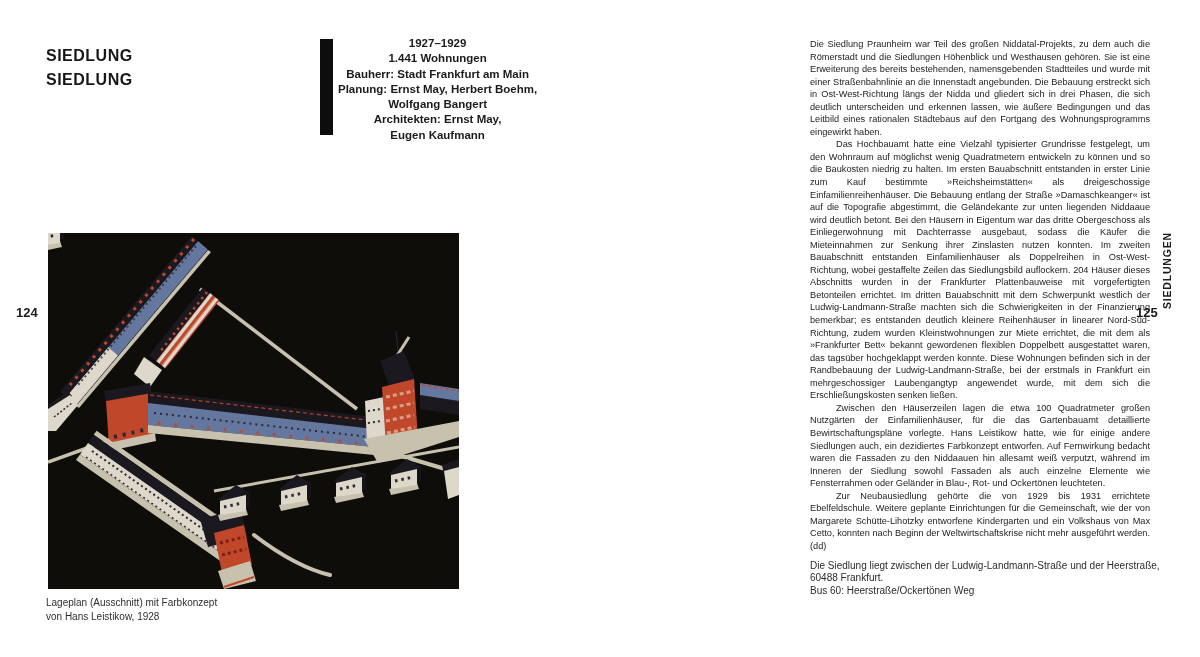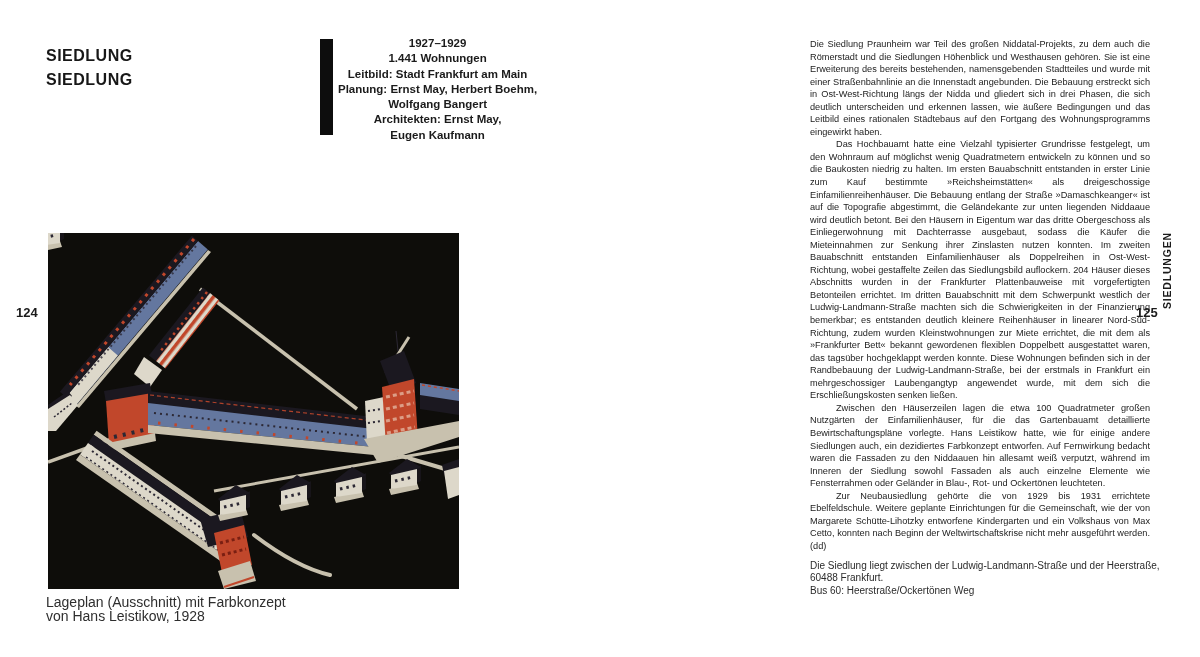--- a/index.html
+++ b/index.html
@@ -12,21 +12,21 @@
   
   .title{left:46px;top:44px;font-size:16px;line-height:24px;font-weight:700;
          letter-spacing:.5px;color:#171717;}
   .divider-bar{left:320px;top:39px;width:13px;height:96px;background:#0d0d0d;}
   .meta{left:338px;top:36px;font-size:11.5px;line-height:15.3px;font-weight:700;color:#1b1b1b;text-align:center;}
   .pagenum{font-size:13px;font-weight:700;color:#1b1b1b;text-align:right;}
   .pn-left{left:16px;top:305px;}
   .pn-right{left:1136px;top:305px;}
   .figure{left:48px;top:233px;width:411px;height:356px;}
   .figure svg{display:block;width:411px;height:356px;}
-  .caption{left:46px;top:596px;font-size:14px;line-height:13.5px;color:#2e2e2e;}
+  .caption{left:46px;top:596px;font-size:10px;line-height:13.5px;color:#2e2e2e;}
   
   .bodytext{left:810px;top:38px;width:340px;font-size:9.2px;line-height:12.55px;
             text-align:justify;color:#222;max-height:516px;overflow:hidden;}
   .bodytext p{margin:0;padding:0;}
   .bodytext p.indent{text-indent:26px;}
   .locinfo{left:810px;top:560px;width:360px;font-size:10px;line-height:12.3px;color:#2b2b2b;}
   .vlabel{left:1131px;top:267px;width:72px;height:12px;transform:rotate(-90deg);
           transform-origin:center;font-size:10.5px;font-weight:700;letter-spacing:.8px;
           text-align:center;color:#1b1b1b;white-space:nowrap;}
   
@@ -49,21 +49,21 @@
   <div class="abs title">
     <div>SIEDLUNG</div>
     <div>SIEDLUNG</div>
   </div>
 
   <div class="abs divider-bar"></div>
 
   <div class="abs meta">
     <div>1927–1929</div>
     <div>1.441 Wohnungen</div>
-    <div>Leitbild: Stadt Frankfurt am Main</div>
+    <div>Bauherr: Stadt Frankfurt am Main</div>
     <div>Planung: Ernst May, Herbert Boehm,</div>
     <div>Wolfgang Bangert</div>
     <div>Architekten: Ernst May,</div>
     <div>Eugen Kaufmann</div>
   </div>
 
   <div class="abs pagenum pn-left">124</div>
 
   <div class="abs figure">
     <svg viewBox="0 0 411 356" xmlns="http://www.w3.org/2000/svg">

